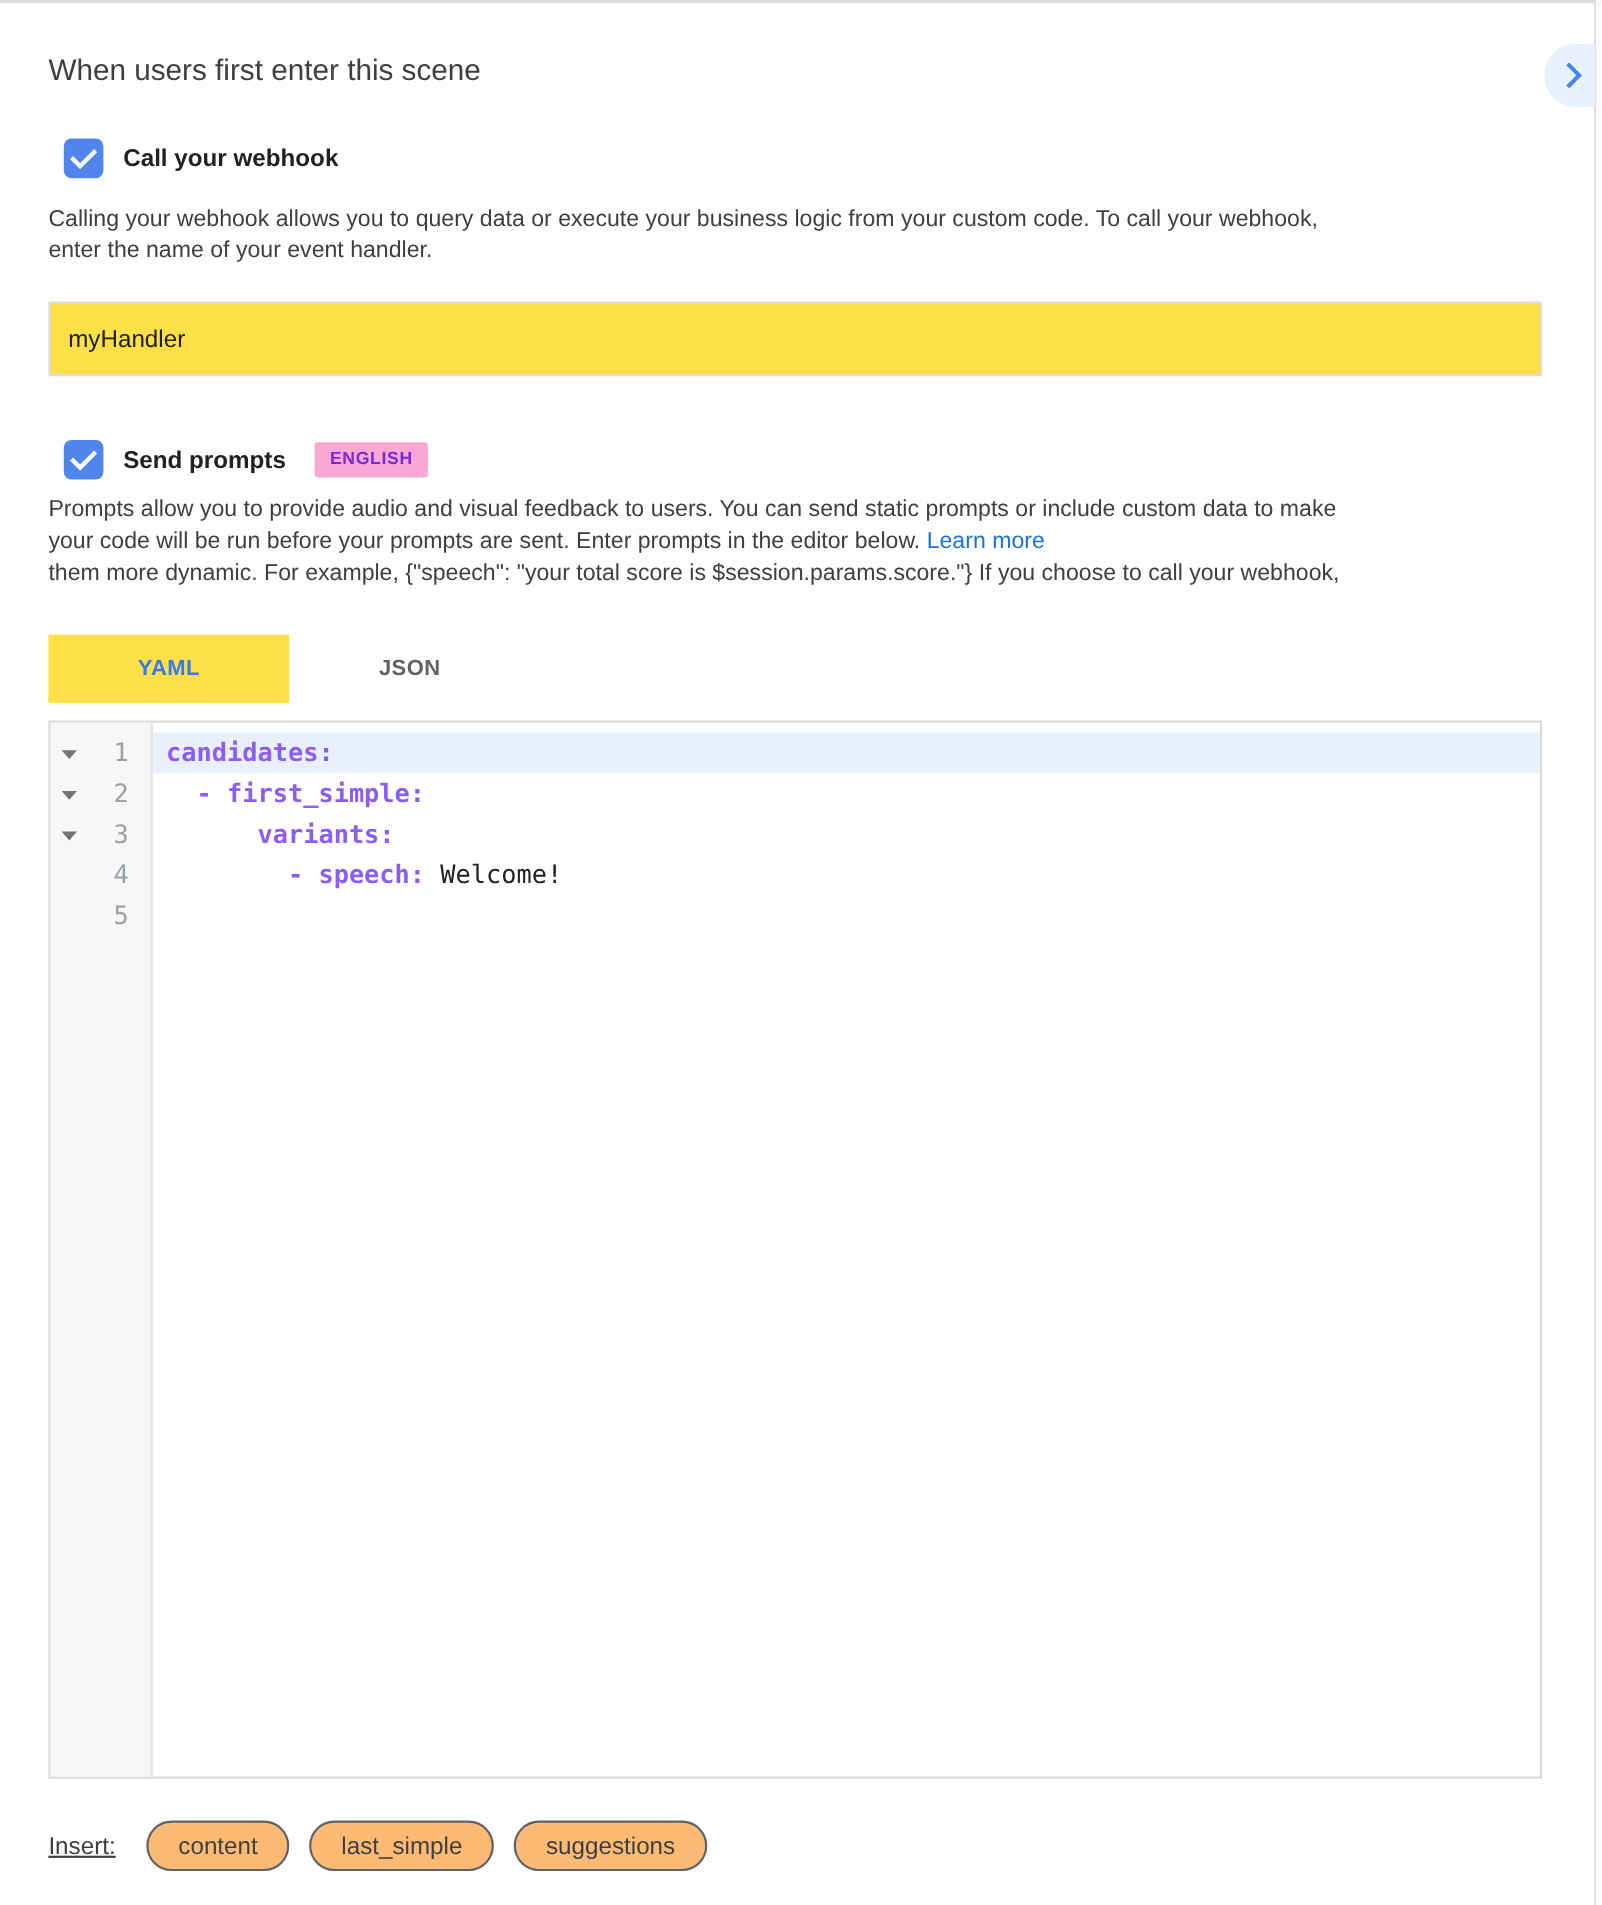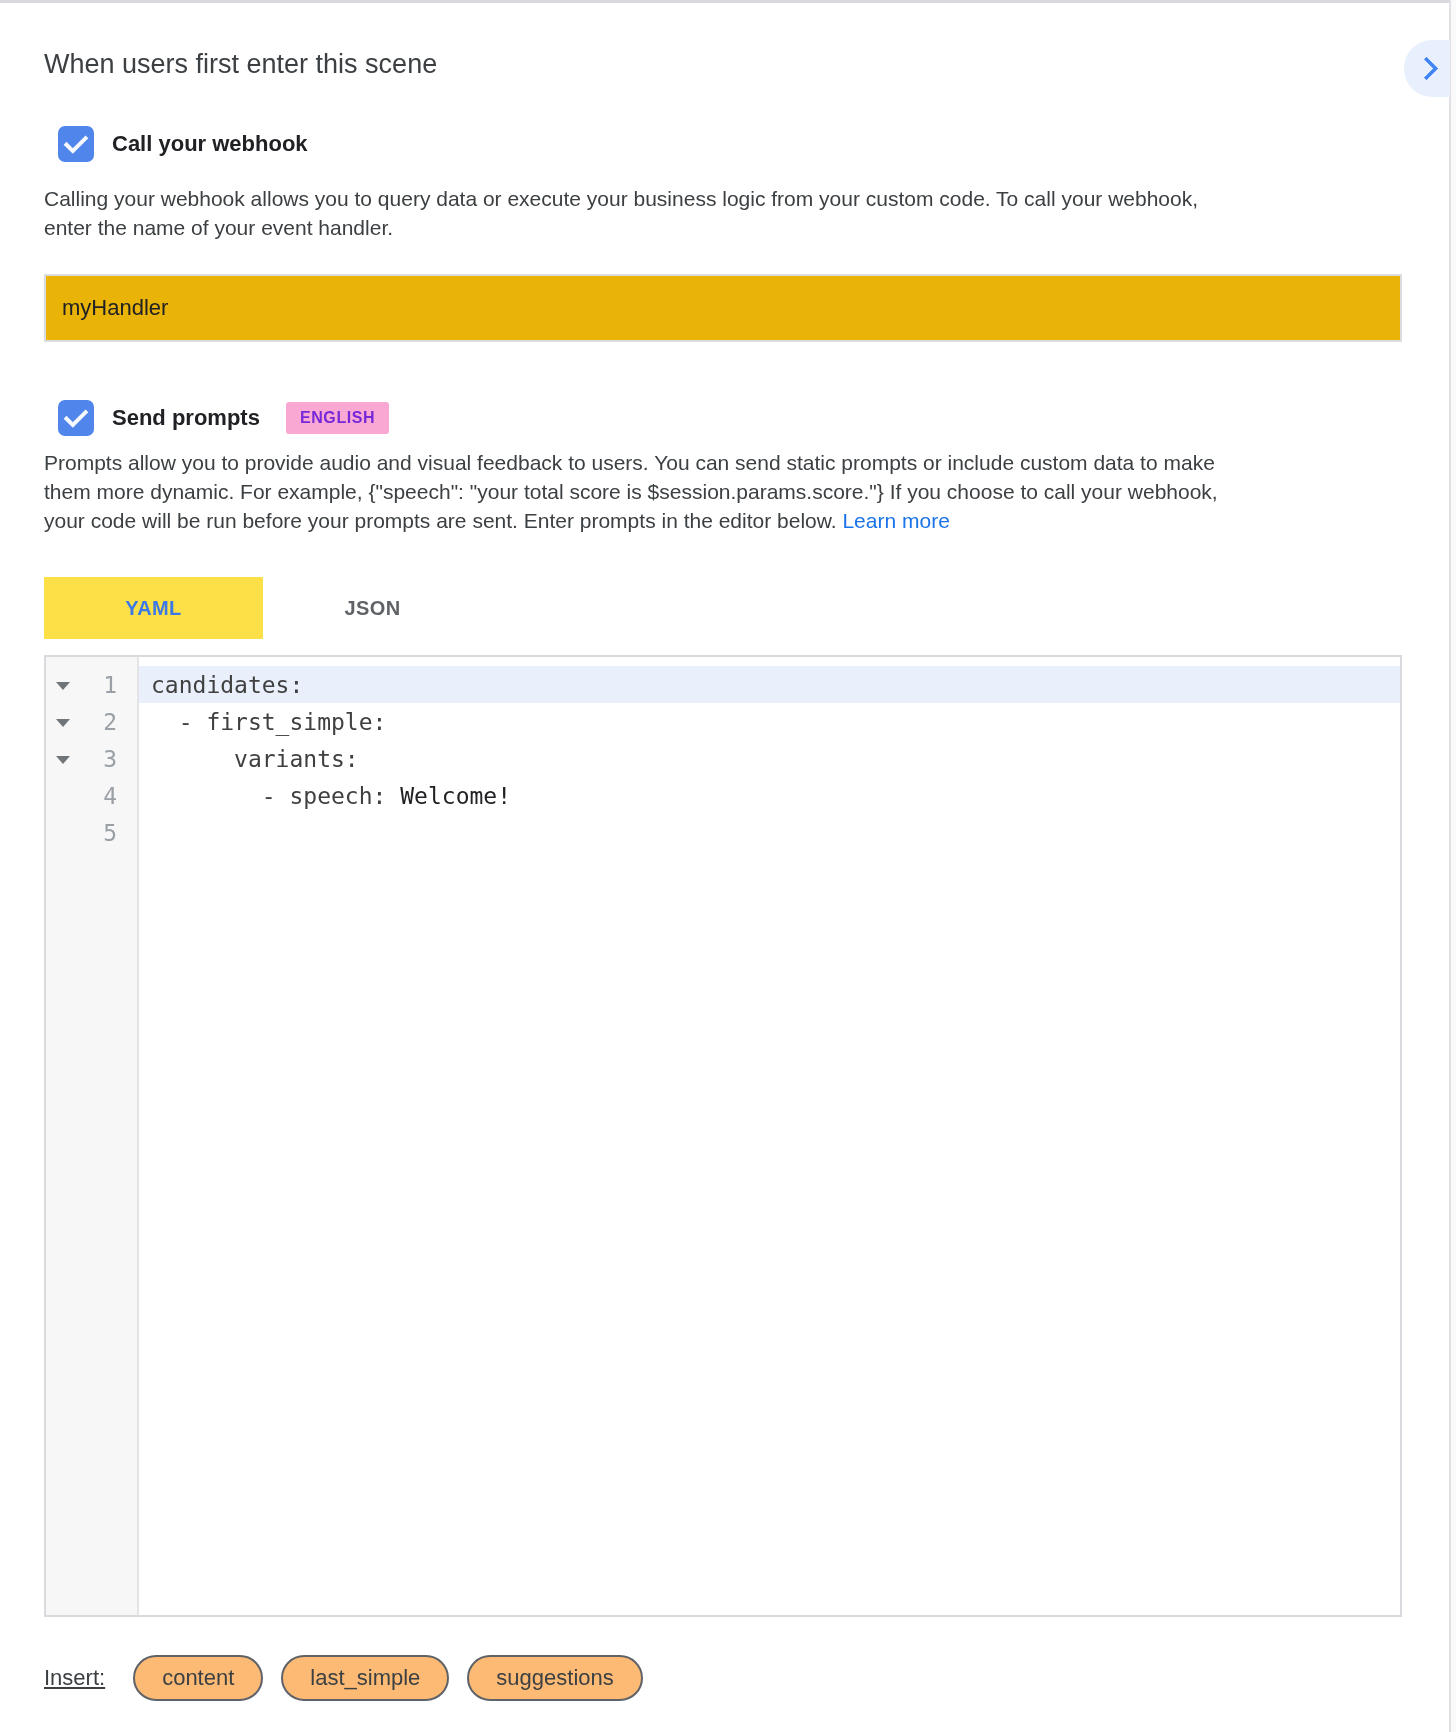--- a/index.html
+++ b/index.html
@@ -43,21 +43,21 @@
   }
 
   .section-desc{margin-top:22px;font-size:21px;line-height:29px;color:#3C4043;}
   .section-desc.prompts{margin-top:12px;}
   .desc-line{white-space:nowrap;}
   .learn-more{color:#1A73E8;text-decoration:none;cursor:pointer;}
 
   .text-input{
     display:block;box-sizing:border-box;margin-top:32px;width:1358px;height:68px;
     border:2px solid #DADCE0;border-radius:1px;padding:0 16px;font-size:22px;color:#202124;
-    font-family:"Liberation Sans",sans-serif;outline:none;background:#eab308;
+    font-family:"Liberation Sans",sans-serif;outline:none;background:#fde047;
   }
 
   .tabs{display:flex;margin-top:42px;}
   .tab{
     width:219px;height:62px;display:flex;align-items:center;justify-content:center;
     font-size:20px;font-weight:bold;letter-spacing:0.4px;color:#5F6368;cursor:pointer;
     background:transparent;border:none;font-family:"Liberation Sans",sans-serif;
   }
   .tab.active{background:#fde047;color:#3B78E8;}
 
@@ -78,21 +78,21 @@
   .fold-arrow{
     position:absolute;left:10px;top:50%;margin-top:-3px;width:0;height:0;cursor:pointer;
     border-left:7px solid transparent;border-right:7px solid transparent;border-top:8px solid #70757A;
   }
   .num{color:#9AA0A6;font-family:"DejaVu Sans Mono",monospace;font-size:23px;}
   .code{
     flex:1;height:100%;display:flex;align-items:center;padding-left:12px;
     font-family:"DejaVu Sans Mono",monospace;font-size:23px;white-space:pre;color:#202124;
   }
   .line.active .code{background:#E9F0FB;}
-  .tok-key{color:#404040;}
+  .tok-key{color:#8b5cf6;font-weight:bold;}
   .tok-text{color:#202124;}
 
   .insert-bar{display:flex;align-items:center;margin-top:38px;text-decoration:underline;}
   .insert-label{font-size:22px;color:#3C4043;margin-right:28px;}
   .pill{
     border:2px solid #5F6368;border-radius:26px;background:#fdba74;cursor:pointer;
     padding:9px 27px;font-size:22px;color:#3C4043;margin-right:18px;
     font-family:"Liberation Sans",sans-serif;line-height:24px;
   }
 </style>
@@ -128,25 +128,25 @@
   <div class="check-row second">
     <span class="checkbox">
       <span class="check-icon"></span>
     </span>
     <span class="check-label">Send prompts</span>
     <span class="lang-badge">ENGLISH</span>
   </div>
 
   <div class="section-desc prompts">
     <div class="desc-line">Prompts allow you to provide audio and visual feedback to users. You can send static prompts or include custom data to make</div>
-    <div class="desc-line">them more dynamic. For example, {"speech": "your total score is $session.params.score."} If you choose to call your webhook,</div>
     <div class="desc-line">
       <span>your code will be run before your prompts are sent. Enter prompts in the editor below.</span>
       <a class="learn-more">Learn more</a>
     </div>
+    <div class="desc-line">them more dynamic. For example, {"speech": "your total score is $session.params.score."} If you choose to call your webhook,</div>
   </div>
 
   <div class="tabs">
     <button class="tab active">YAML</button>
     <button class="tab">JSON</button>
   </div>
 
   <div class="editor">
     <div class="gutter-bg"></div>
     <div class="lines" id="editor-lines">

